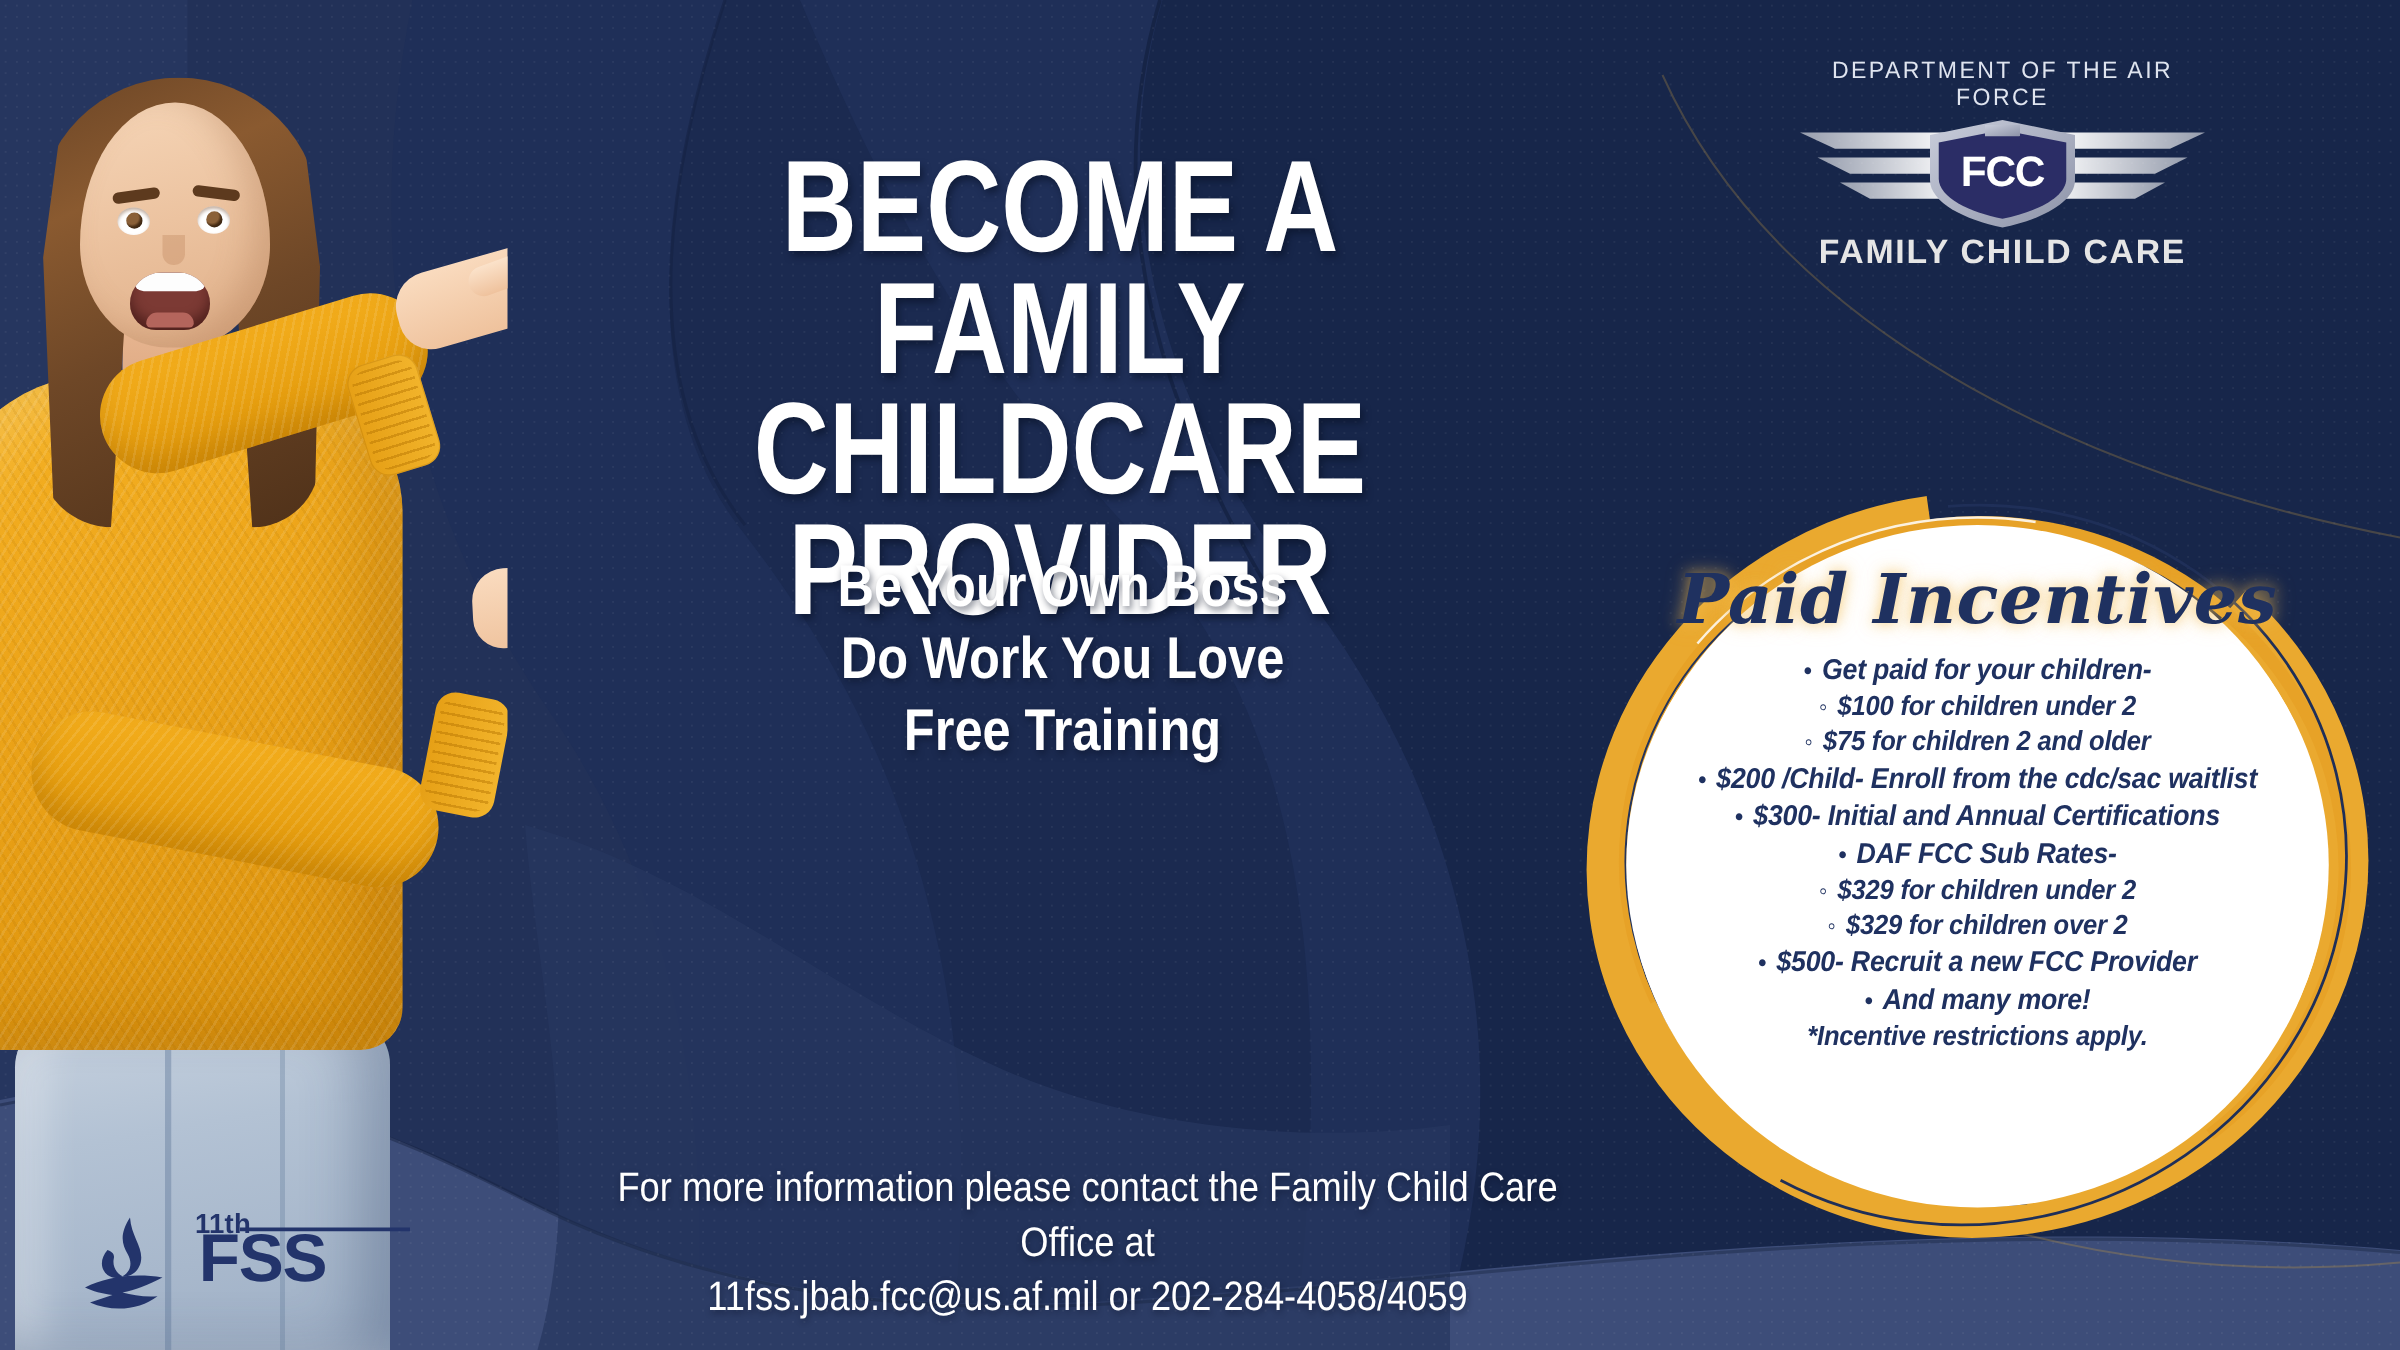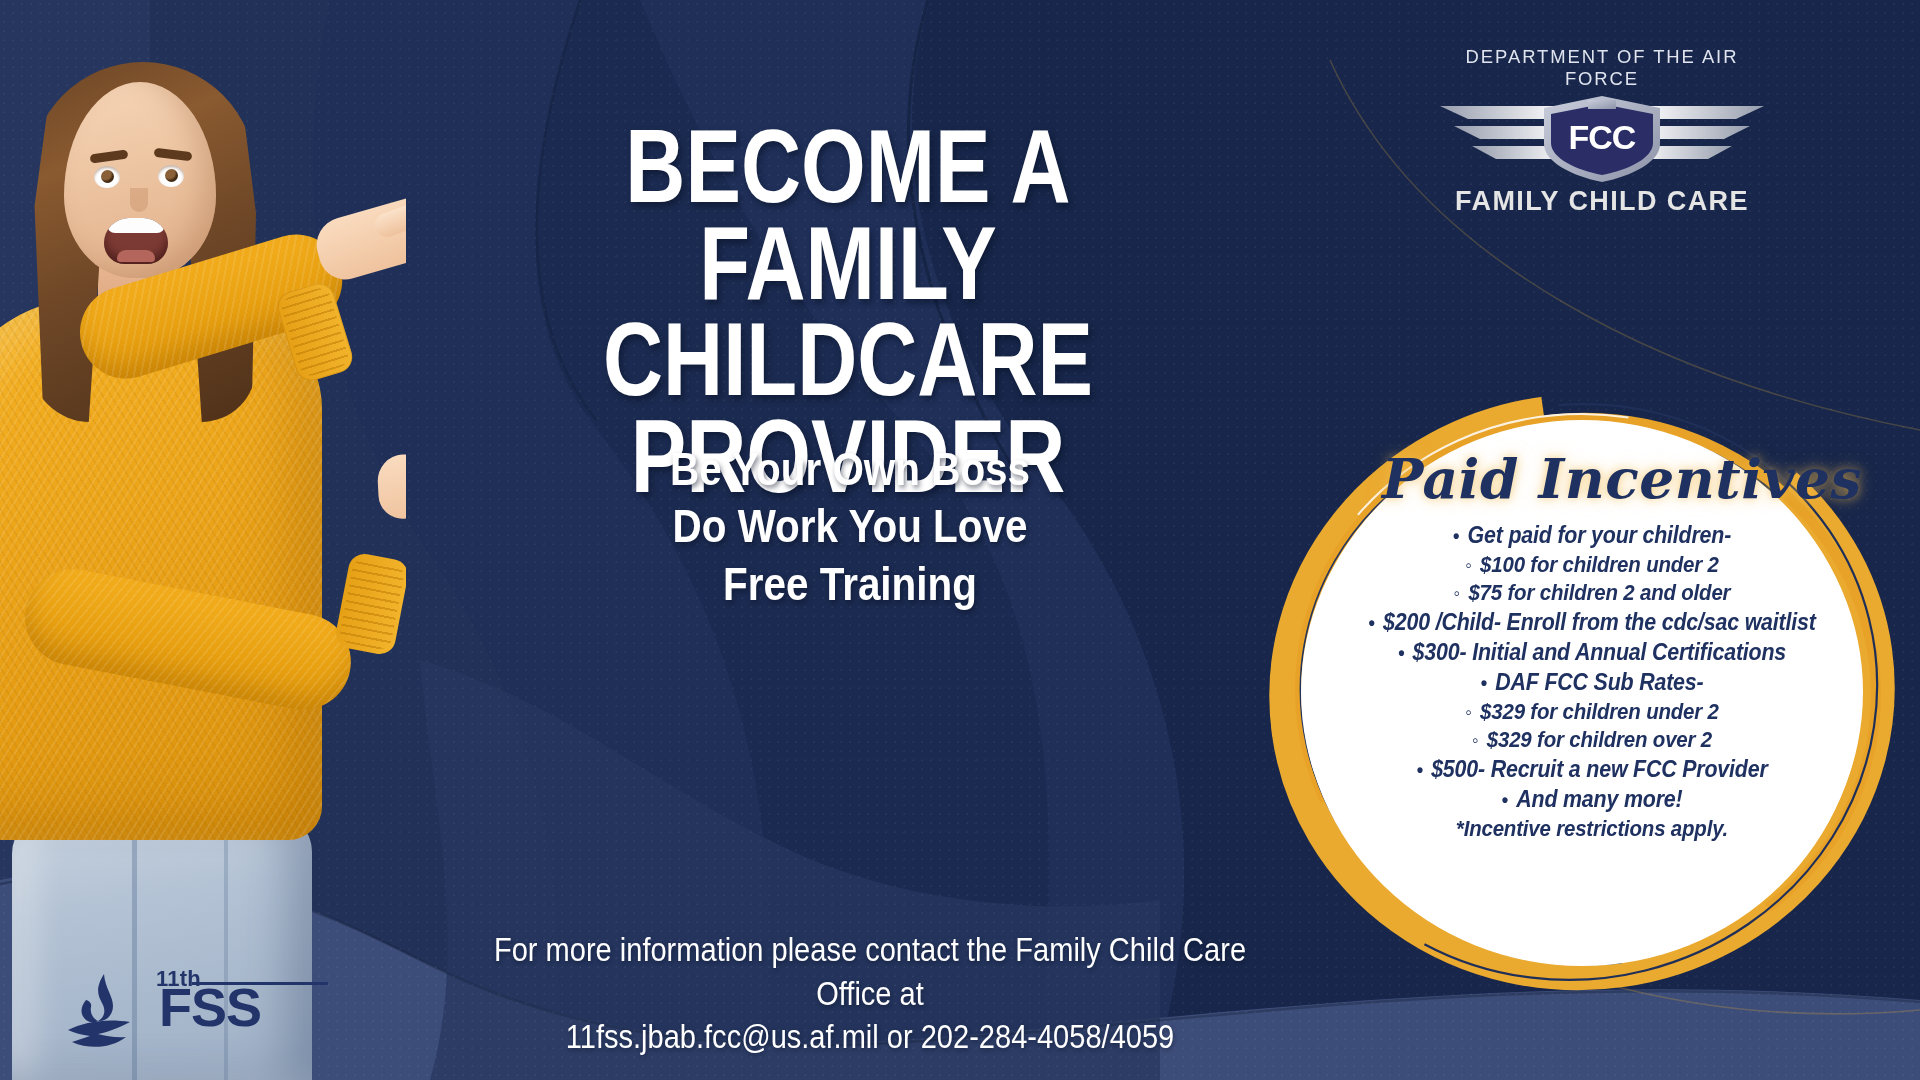--- a/index.html
+++ b/index.html
@@ -203,21 +203,21 @@
     font-size:27px;letter-spacing:1.4px;color:#e5e5e5;font-weight:700;margin-top:2px;
   }
   .fcc-mark{width:340px;height:92px;display:block;margin:2px auto 0;}
 
   
   .circle-wrap{position:absolute;left:1258px;top:392px;width:648px;height:600px;}
   .ring-svg{position:absolute;inset:0;width:648px;height:600px;}
   .circle-body{
     position:absolute;left:44px;top:28px;width:560px;height:546px;
     border-radius:50%;background:#fff;
-    display:flex;flex-direction:column;align-items:flex-end;
+    display:flex;flex-direction:column;align-items:center;
     padding-top:26px;
   }
   .inc-title{
     font-family:"DejaVu Serif", serif;font-style:italic;font-weight:700;
     font-size:55px;color:#1f3160;letter-spacing:.5px;
     text-shadow:0 0 10px rgba(240,180,60,.55), 0 0 18px rgba(250,205,120,.40);
     margin-bottom:10px;
   }
   .inc-list{width:540px;}
   .inc-row{

